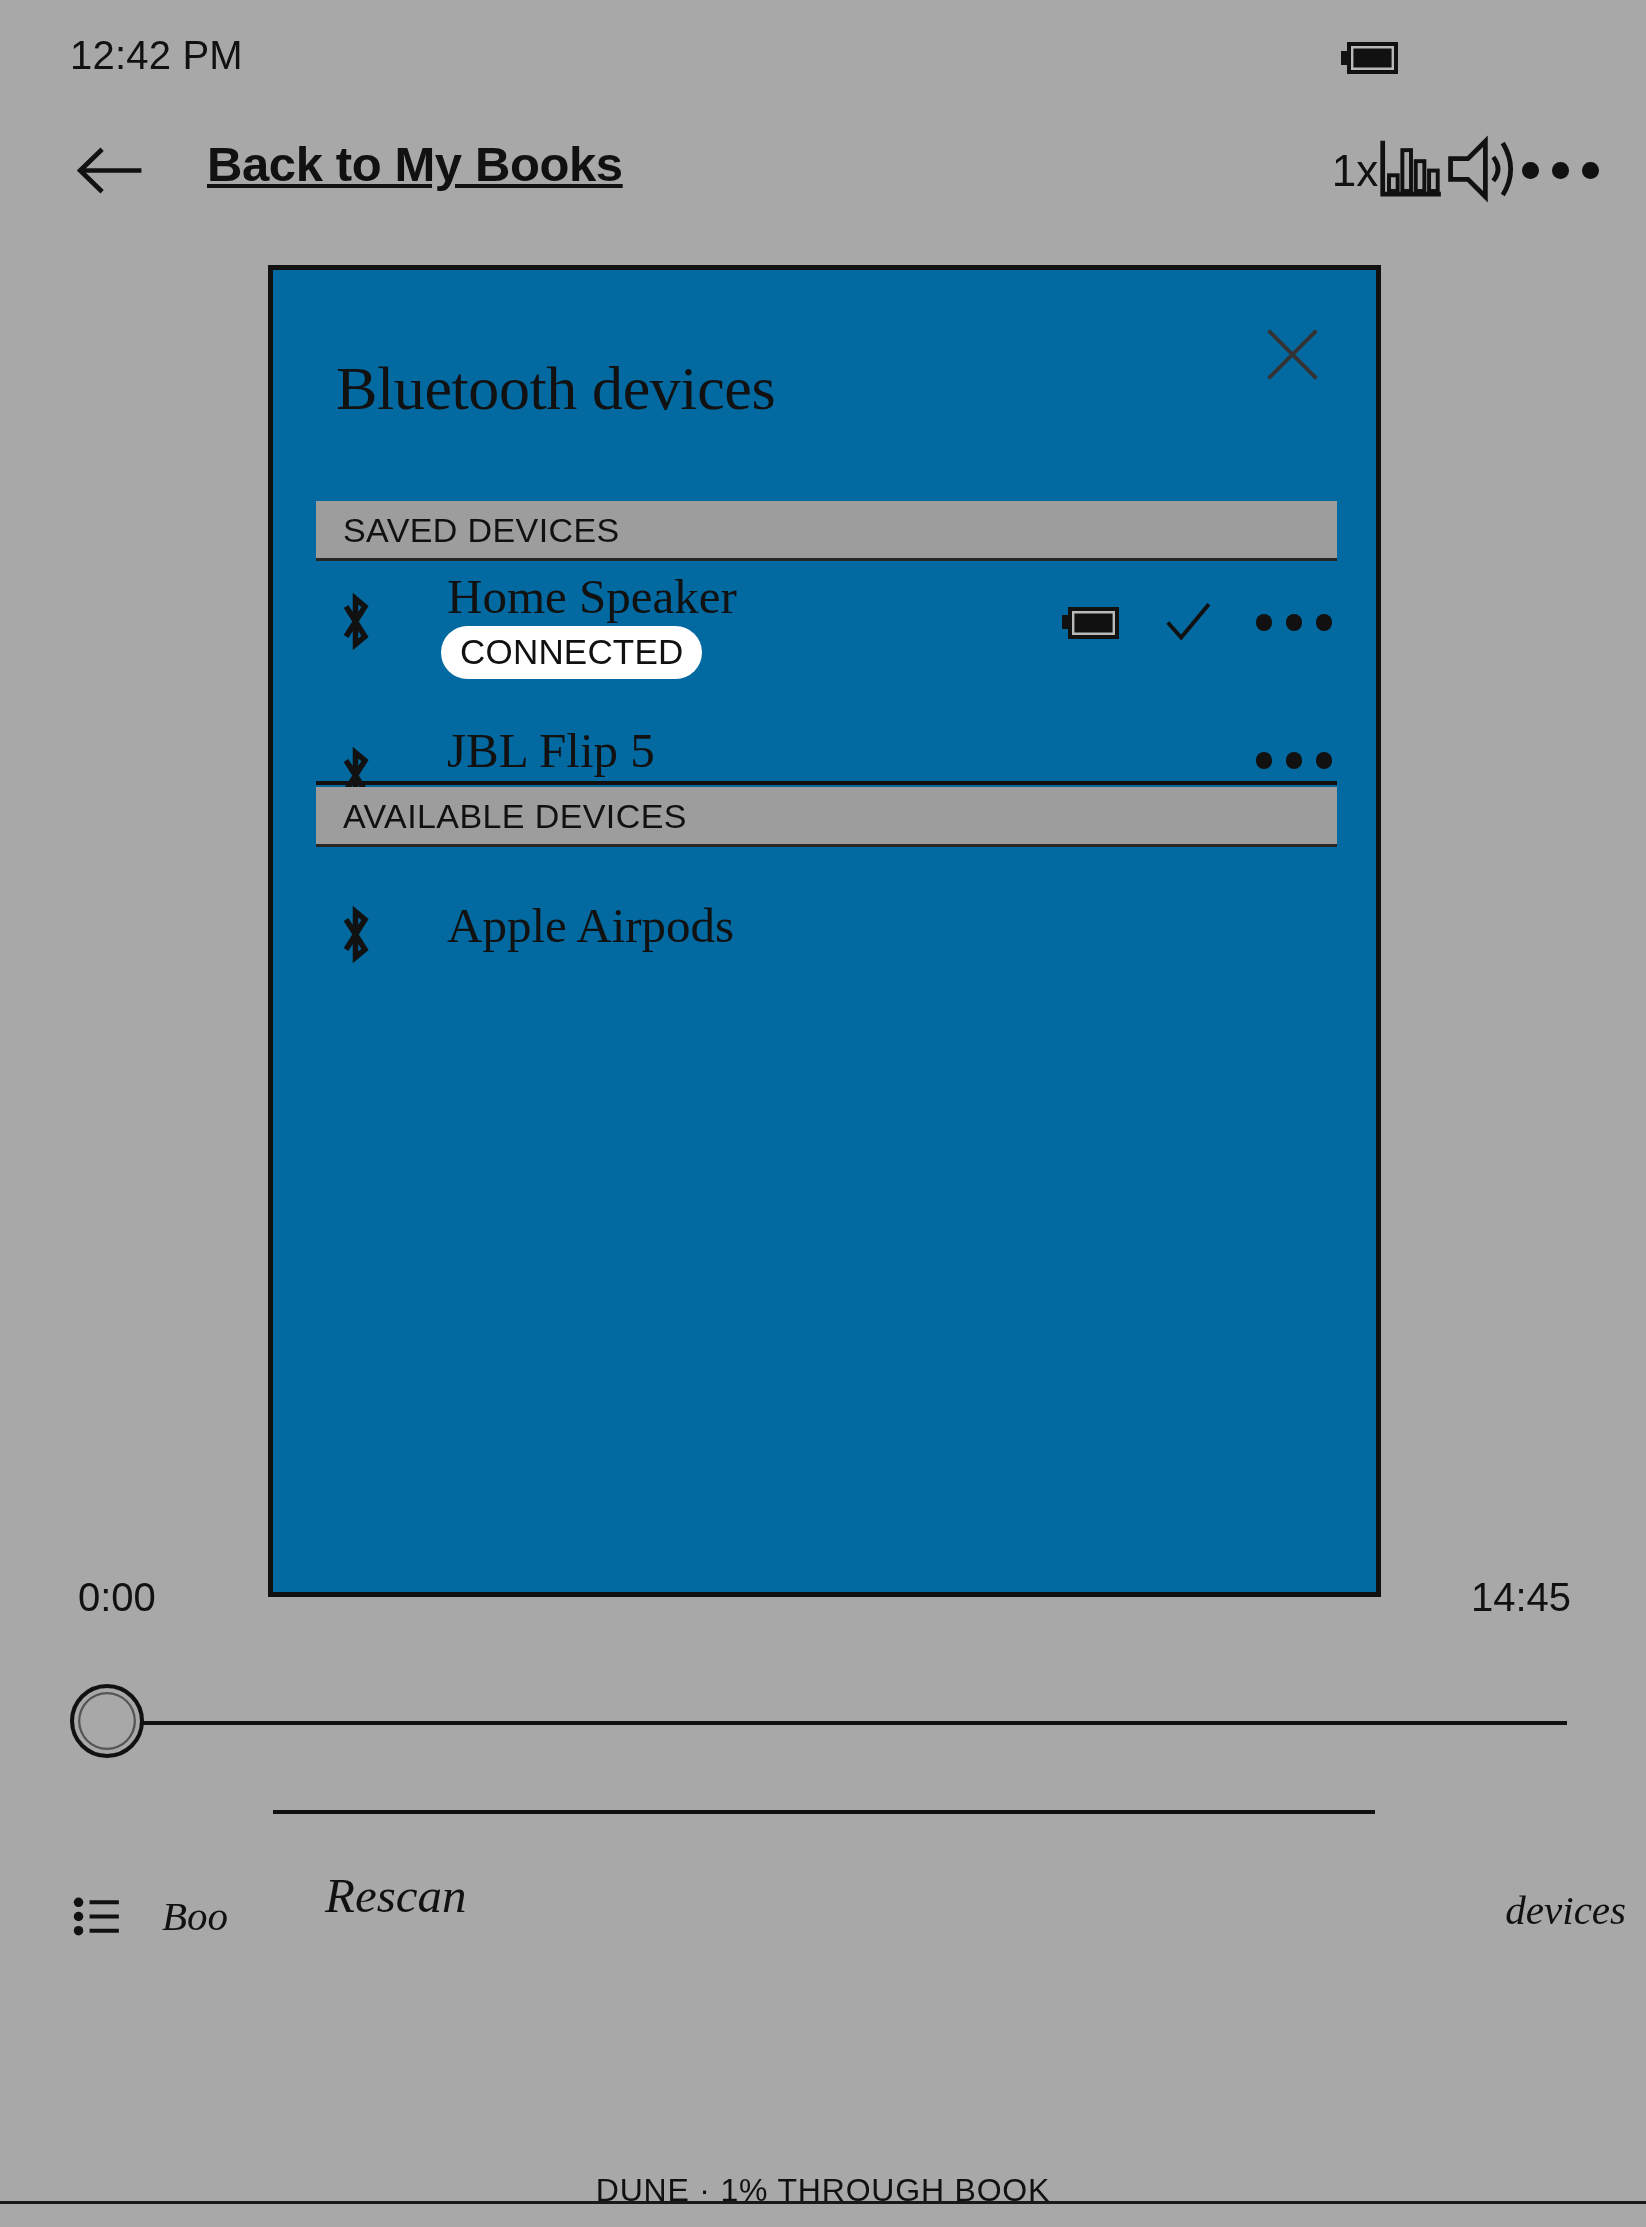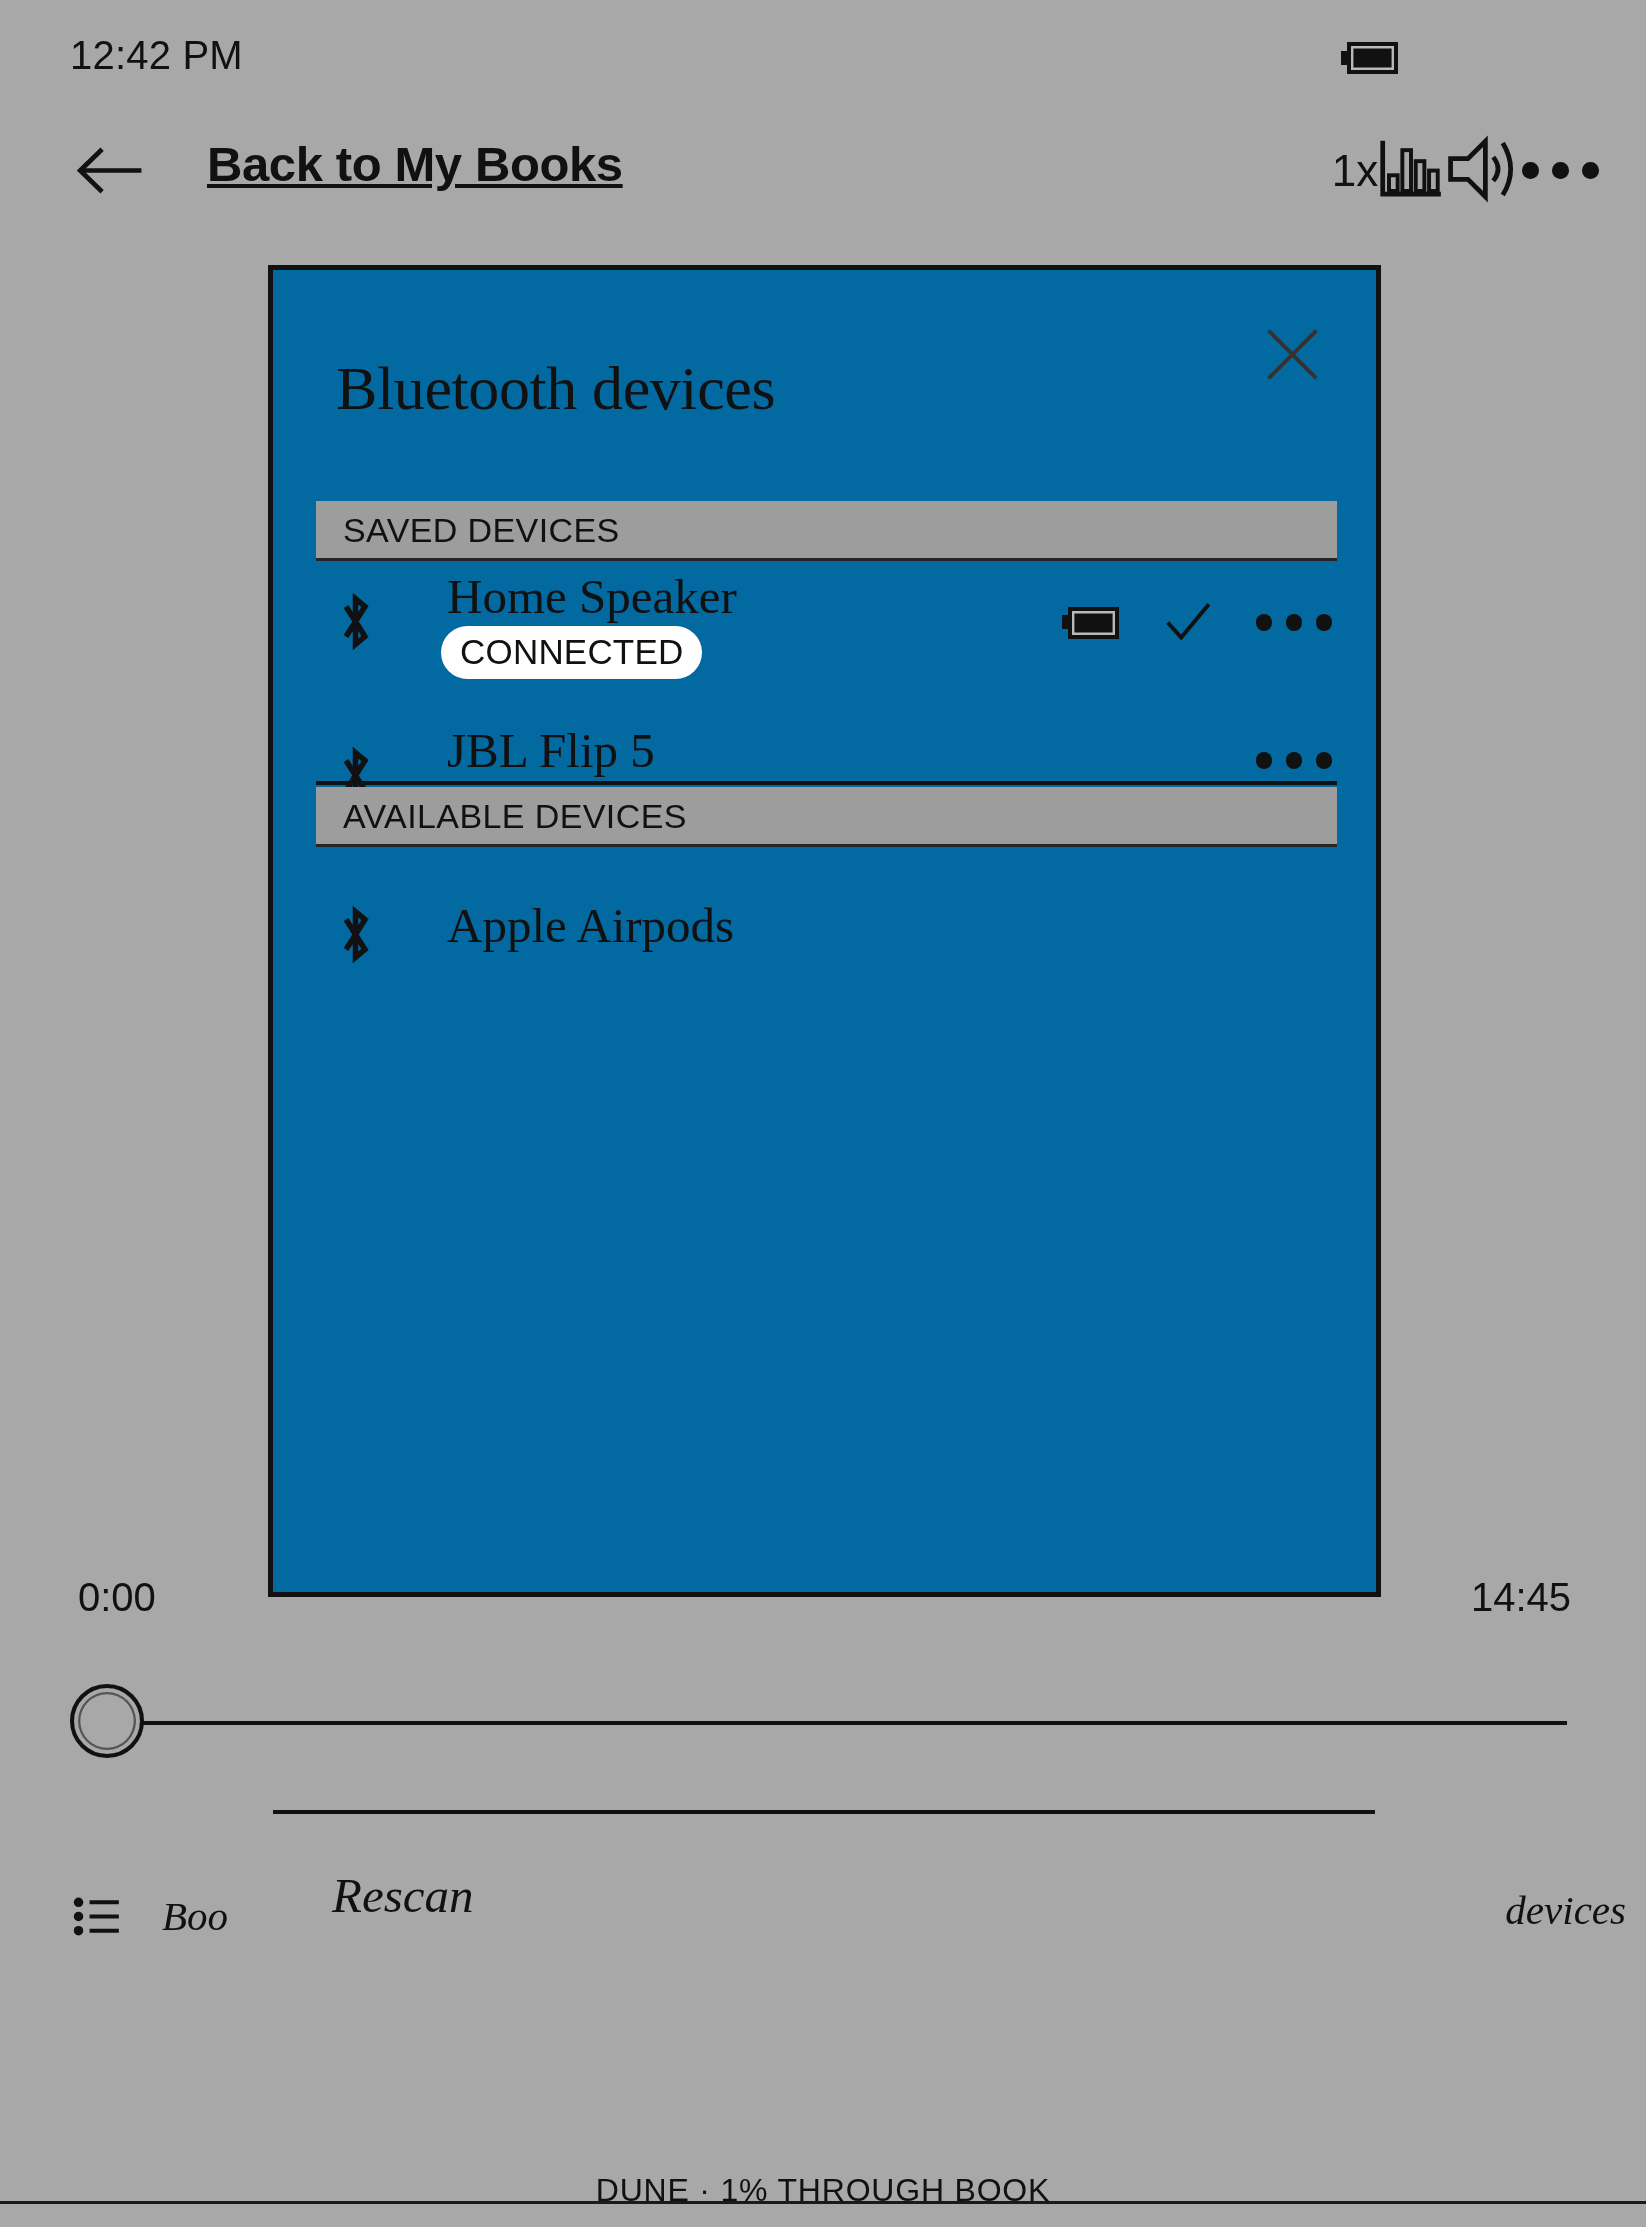--- a/index.html
+++ b/index.html
@@ -286,21 +286,21 @@
 
   .modal-footer-rule {
     position: absolute;
     left: 0; top: 1540px;
     width: 1102px;
     height: 4px;
     background: #111;
   }
   .rescan-btn {
     position: absolute;
-    left: 59px; top: 1597px;
+    left: 52px; top: 1597px;
     font-family: "Liberation Serif", serif;
     font-style: italic;
     font-size: 49px;
     color: #111;
     cursor: pointer;
   }
 </style>
 </head>
 <body>
 

